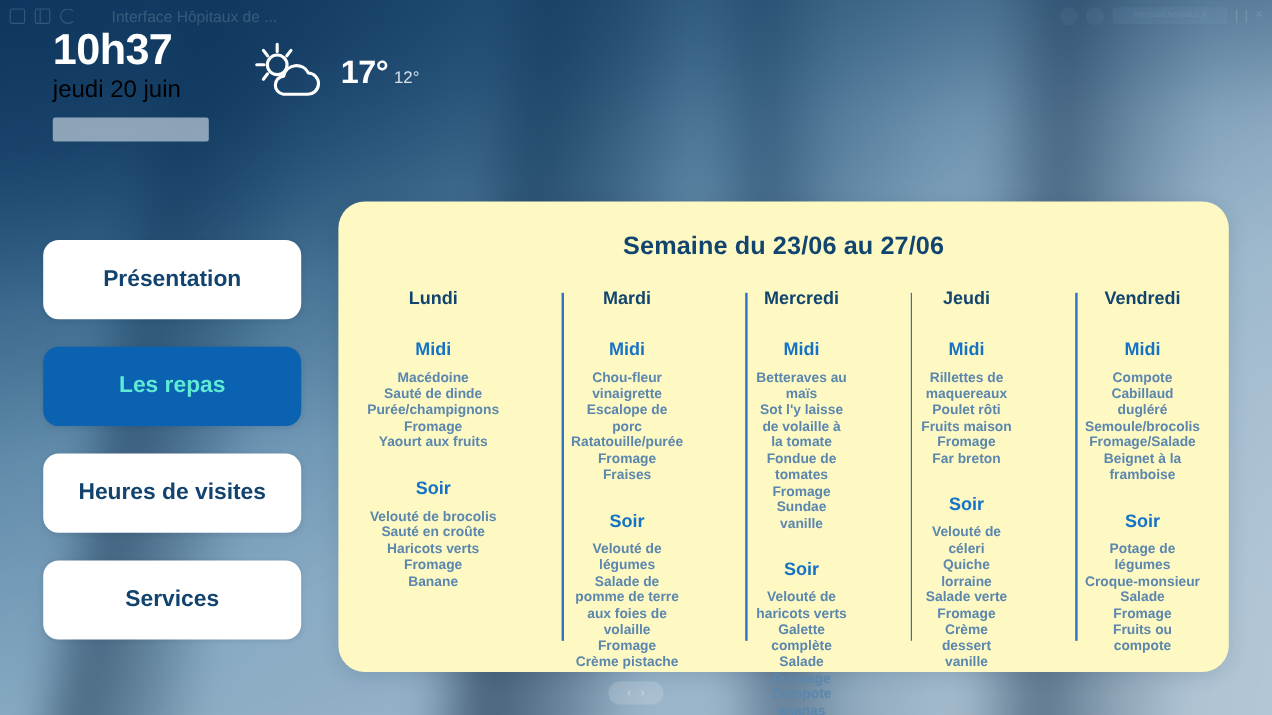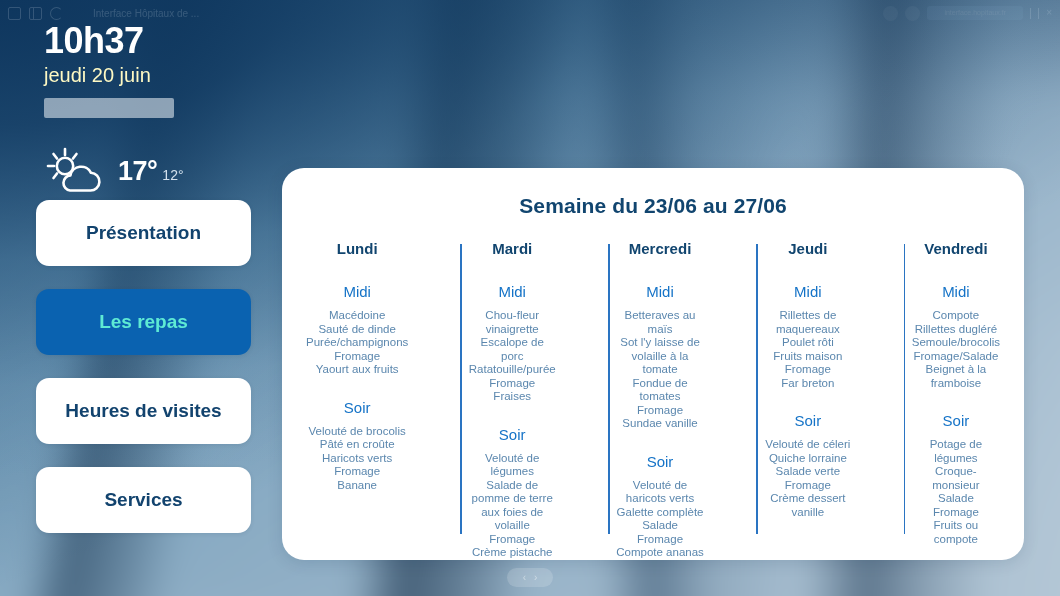--- a/index.html
+++ b/index.html
@@ -68,21 +68,21 @@
   }
   .chrome-ico.circle { border-radius: 50%; border-right-color: transparent; }
   .chrome-ico.split::after {
     content: "";
     display: block;
     width: 1.4px; height: 100%;
     background: #e8f1f8;
     margin-left: 3px;
   }
   .browser-tab-title {
-    font-size: 10px;
+    font-size: 13px;
     color: #eaf3fa;
     white-space: nowrap;
     margin-left: 22px;
   }
   .browser-right {
     margin-left: auto;
     display: flex;
     align-items: center;
     gap: 7px;
   }
@@ -113,35 +113,34 @@
     line-height: 1;
   }
 
   
   .header {
     position: absolute;
     top: 22px; left: 44px;
     z-index: 6;
     display: flex;
     align-items: flex-start;
-    gap: 16px;
-    flex-direction: column;
+    gap: 36px;
   }
   .clock-block { display: flex; flex-direction: column; }
   .clock-time {
     font-size: 36px;
     font-weight: 700;
     color: #ffffff;
     letter-spacing: -0.5px;
     line-height: 1.05;
   }
   .clock-date {
     font-size: 20px;
     font-weight: 400;
-    color: #fef9c3;
+    color: #000000;
     margin-top: 3px;
     line-height: 1.2;
   }
   .clock-skeleton {
     margin-top: 11px;
     width: 130px;
     height: 20px;
     border-radius: 2px;
     background: rgba(214,224,232,0.62);
   }
@@ -202,21 +201,21 @@
     color: #5eead4;
   }
 
   
   .menu-card {
     position: absolute;
     left: 282px;
     top: 168px;
     width: 742px;
     height: 392px;
-    background: #ffffff;
+    background: #fef9c3;
     border-radius: 22px;
     z-index: 6;
     box-shadow: 0 3px 16px rgba(10,40,70,0.13);
     padding: 26px 16px 14px;
   }
   .menu-title {
     text-align: center;
     font-size: 21px;
     font-weight: 700;
     color: #11456f;
@@ -243,34 +242,34 @@
     background: #2a74c2;
   }
   .day-name {
     font-size: 15px;
     font-weight: 700;
     color: #11456f;
     line-height: 1.2;
   }
   .meal-label {
     font-size: 15px;
-    font-weight: 400;
+    font-weight: 700;
     color: #1573c7;
     line-height: 1.2;
   }
   .meal-label.midi { margin-top: 25px; }
   .meal-label.soir { margin-top: 22px; }
   .meal-items {
     margin-top: 8px;
     font-size: 11.5px;
     line-height: 13.5px;
     color: #5b87ae;
     font-weight: 400;
   }
-  .meal-items div { white-space: normal; }
+  .meal-items div { white-space: normal; font-weight: bold; }
 
   
   .pager {
     position: absolute;
     left: 50%;
     transform: translateX(-50%);
     bottom: 9px;
     width: 46px;
     height: 19px;
     border-radius: 10px;
@@ -367,21 +366,21 @@
           <div class="meal-items">
             <div>Macédoine</div>
             <div>Sauté de dinde</div>
             <div>Purée/champignons</div>
             <div>Fromage</div>
             <div>Yaourt aux fruits</div>
           </div>
           <div class="meal-label soir">Soir</div>
           <div class="meal-items">
             <div>Velouté de brocolis</div>
-            <div>Pâté en croûte</div>
+            <div>Sauté en croûte</div>
             <div>Haricots verts</div>
             <div>Fromage</div>
             <div>Banane</div>
           </div>
         </div>
         <div class="day-col">
           <div class="day-name">Mardi</div>
           <div class="meal-label midi">Midi</div>
           <div class="meal-items">
             <div>Chou-fleur vinaigrette</div>
@@ -434,21 +433,21 @@
             <div>Salade verte</div>
             <div>Fromage</div>
             <div>Crème dessert vanille</div>
           </div>
         </div>
         <div class="day-col">
           <div class="day-name">Vendredi</div>
           <div class="meal-label midi">Midi</div>
           <div class="meal-items">
             <div>Compote</div>
-            <div>Rillettes dugléré</div>
+            <div>Cabillaud dugléré</div>
             <div>Semoule/brocolis</div>
             <div>Fromage/Salade</div>
             <div>Beignet à la framboise</div>
           </div>
           <div class="meal-label soir">Soir</div>
           <div class="meal-items">
             <div>Potage de légumes</div>
             <div>Croque-monsieur</div>
             <div>Salade</div>
             <div>Fromage</div>

